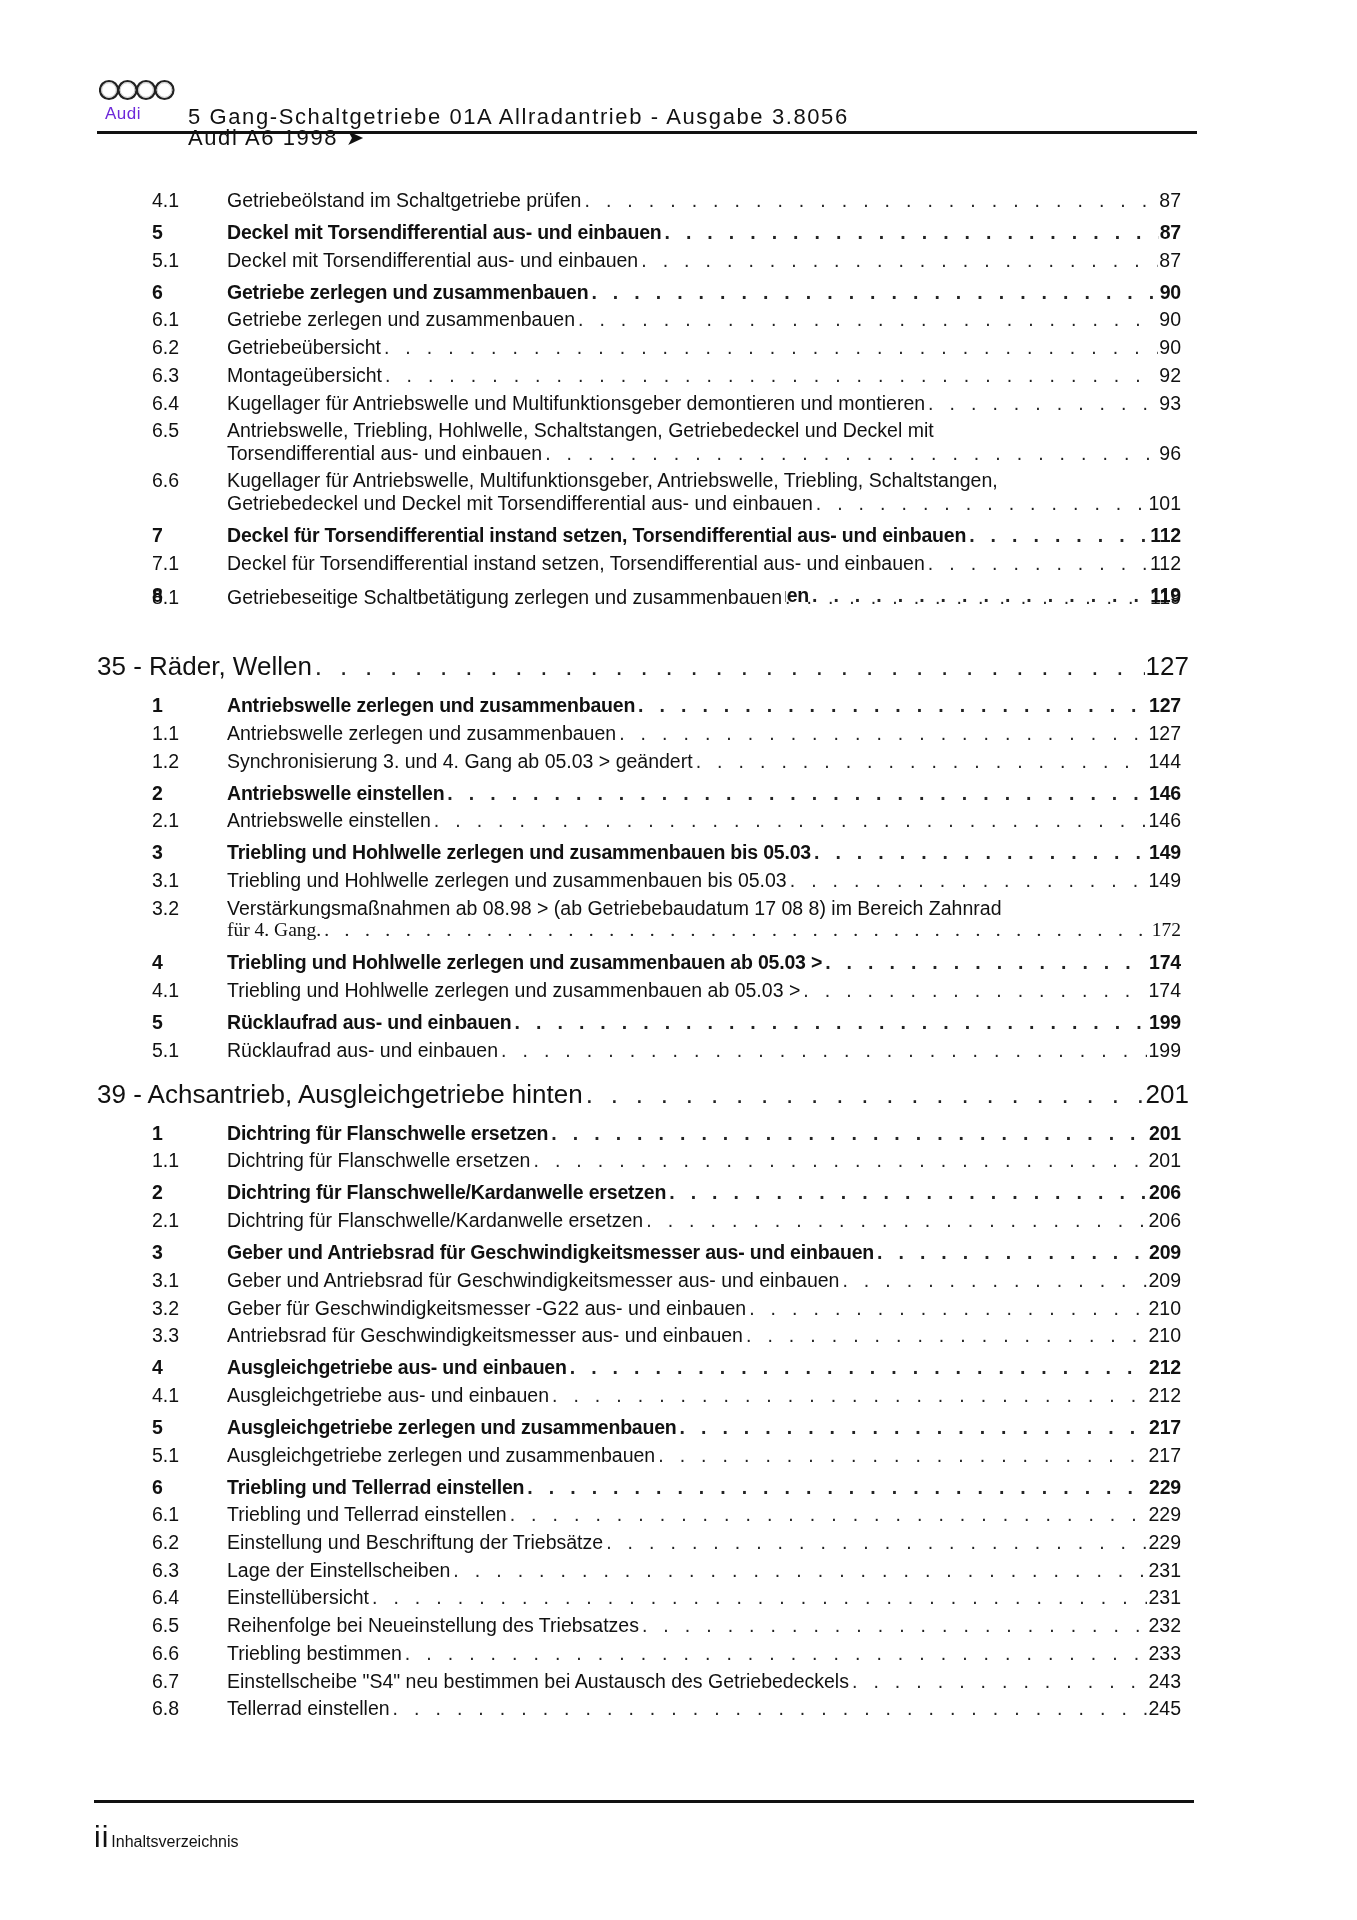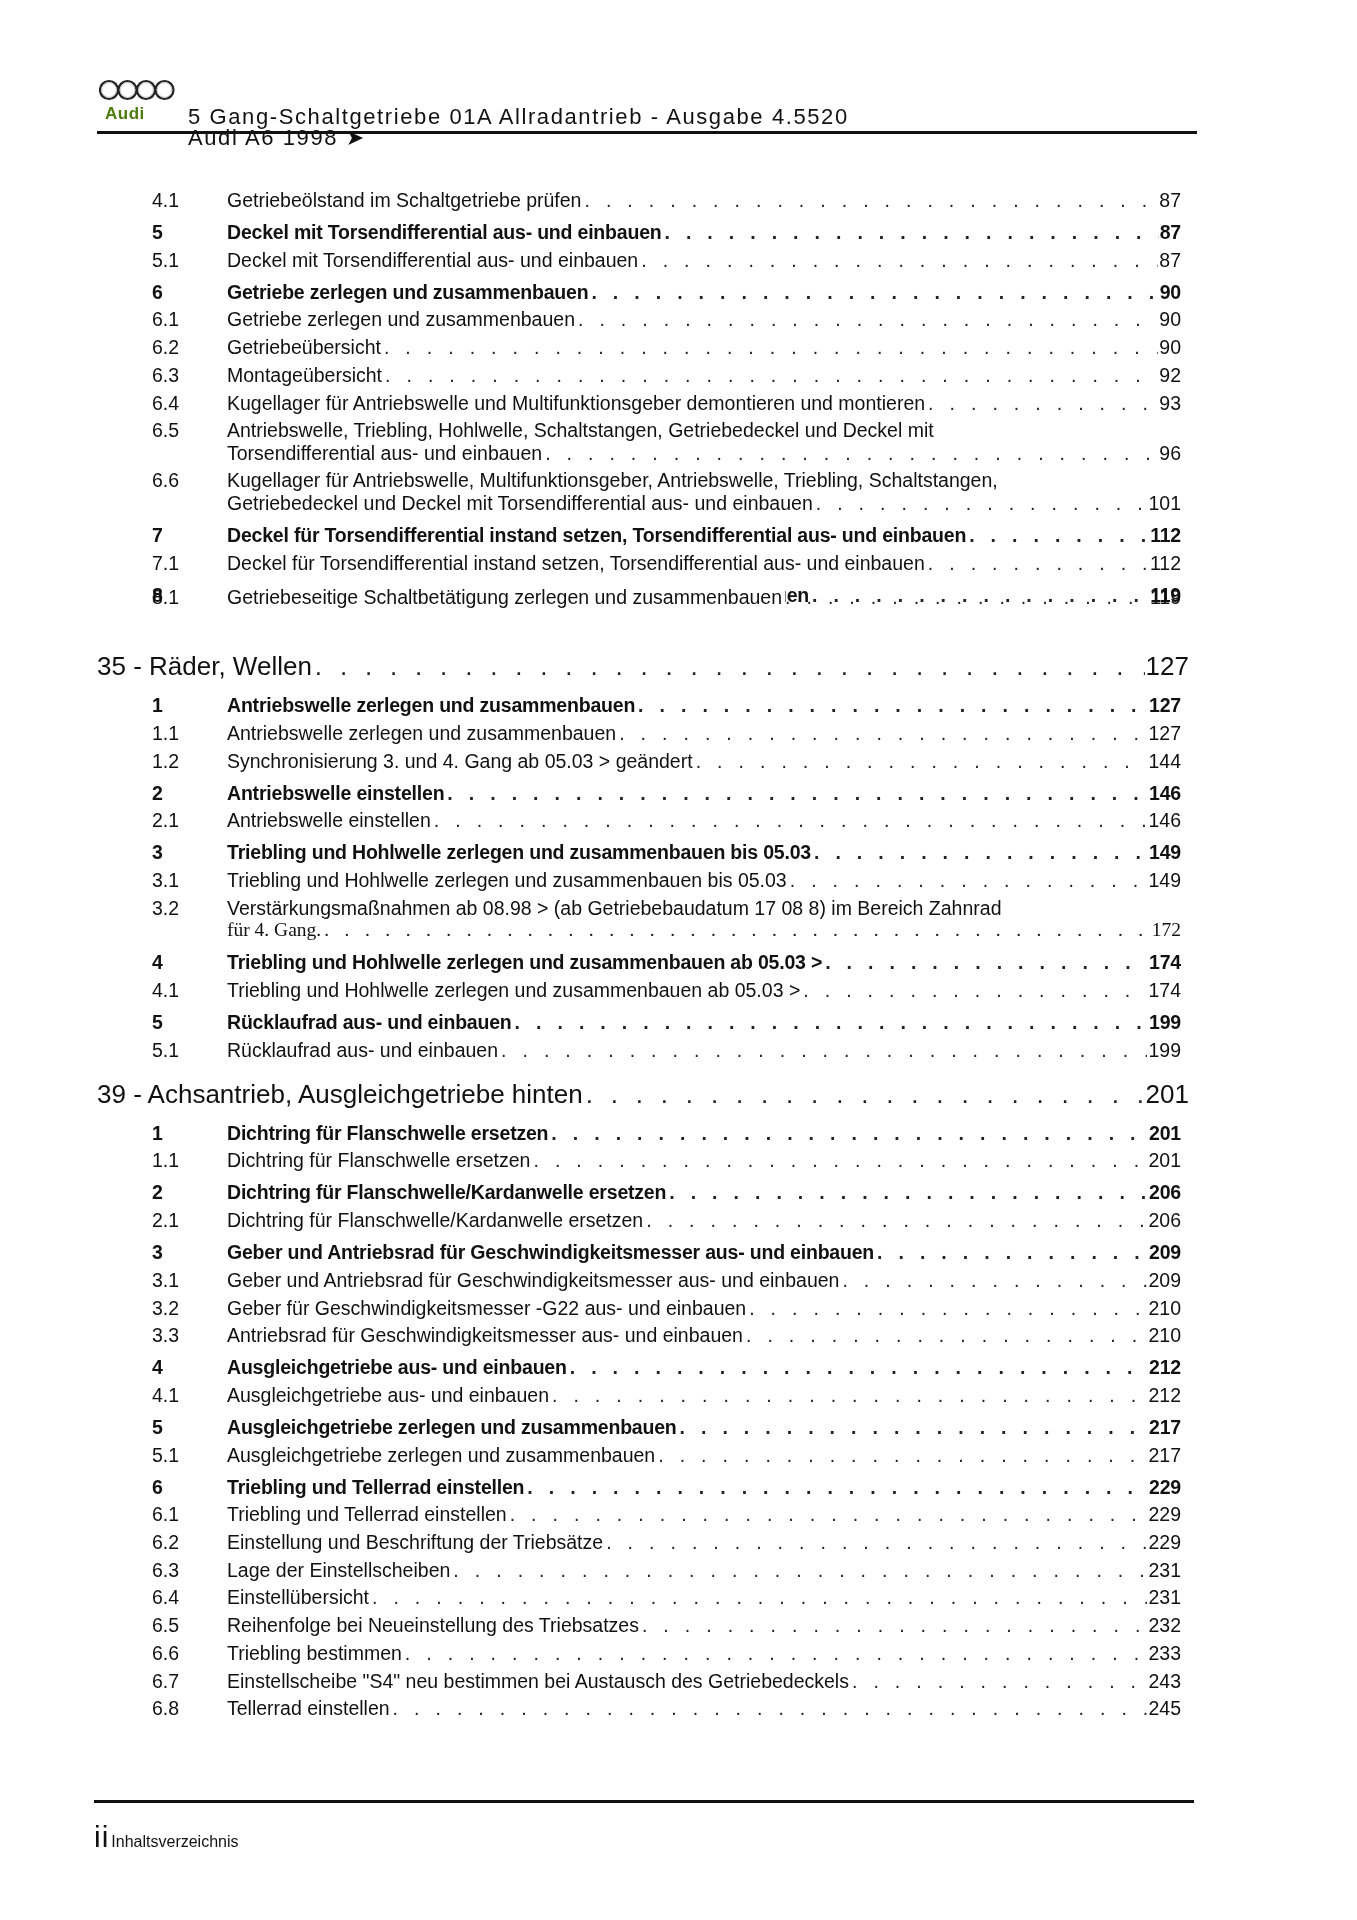--- a/index.html
+++ b/index.html
@@ -1,22 +1,22 @@
 <!DOCTYPE html>
 <html><head>
 <meta charset="utf-8">
 <style>
   html, body { margin: 0; padding: 0; background: #ffffff; }
   body { width: 1357px; height: 1920px; position: relative; overflow: hidden;
          font-family: "Liberation Sans", sans-serif; color: #111; }
   .header { position: absolute; left: 97px; top: 76px; width: 1100px; height: 58px; }
   .logo { position: absolute; left: 2px; top: 3px; width: 76px; height: 44px; }
   .rings { position: absolute; left: 0; top: 0; width: 76px; height: 22px; }
-  .wordmark { position: absolute; left: 6px; top: 25px; font-weight: bold; font-size: 17px;
-              letter-spacing: 0.5px; color: #4d7c0f; font-family: "Liberation Sans", sans-serif; }
+  .wordmark { position: absolute; left: 6px; top: 25px; font-weight: normal; font-size: 17px;
+              letter-spacing: 0.5px; color: #6d28d9; font-family: "Liberation Sans", sans-serif; }
   .htitle { position: absolute; left: 91px; font-size: 22px; letter-spacing: 1.6px; color: #111; white-space: nowrap; }
   .htitle.l1 { top: 4px; margin-top: 45px; }
   .htitle.l2 { top: 28px; }
   .hrule { position: absolute; left: 97px; top: 131px; width: 1100px; height: 3px; background: #111; }
 
   .toc { position: absolute; left: 97px; top: 0; width: 1092px; }
   .row { position: absolute; left: 0; width: 1092px; height: 24px; font-size: 19.5px; line-height: 24px; }
   .row .num { position: absolute; left: 55px; top: 0; white-space: nowrap; }
   .row .txt { position: absolute; left: 130px; right: 0; top: 0; white-space: nowrap;
               display: flex; justify-content: space-between; }
@@ -49,21 +49,21 @@
       <g fill="none" stroke="#bbb" stroke-width="0.8">
         <circle cx="10" cy="11" r="7.3"></circle>
         <circle cx="28.5" cy="11" r="7.3"></circle>
         <circle cx="47" cy="11" r="7.3"></circle>
         <circle cx="65.5" cy="11" r="7.3"></circle>
       </g>
     </svg>
     <div class="wordmark">Audi</div>
   </div>
   <div class="htitle l1">Audi A6 1998 ➤</div>
-  <div class="htitle l2">5 Gang-Schaltgetriebe 01A Allradantrieb - Ausgabe 4.5520</div>
+  <div class="htitle l2">5 Gang-Schaltgetriebe 01A Allradantrieb - Ausgabe 3.8056</div>
 </div>
 <div class="hrule"></div>
 
 <div class="toc" id="toc">
     <div class="row" style="top: 188px;">
       <span class="num">4.1</span>
       <div class="txt">
         <span class="label">Getriebeölstand im Schaltgetriebe prüfen</span>
         <span class="leader">. . . . . . . . . . . . . . . . . . . . . . . . . . . . . . . . . . . . . . . . . . . . . . . . . . . . . . . . . . . . . . . . . . . . . . . . . . . . . . . . . . . . . . . . . . . . . . . . . . . . . . . . . . . . . . . . . . . . . . . . . . . . . . . . . . . . . . . . . . . . . . . . . . . . . . . . . . . . . . . . . . . . . . . . . . . . . . . . . . . . . . . . . . . . . . . . . . . . . . . . </span>
         <span class="page">87</span>

